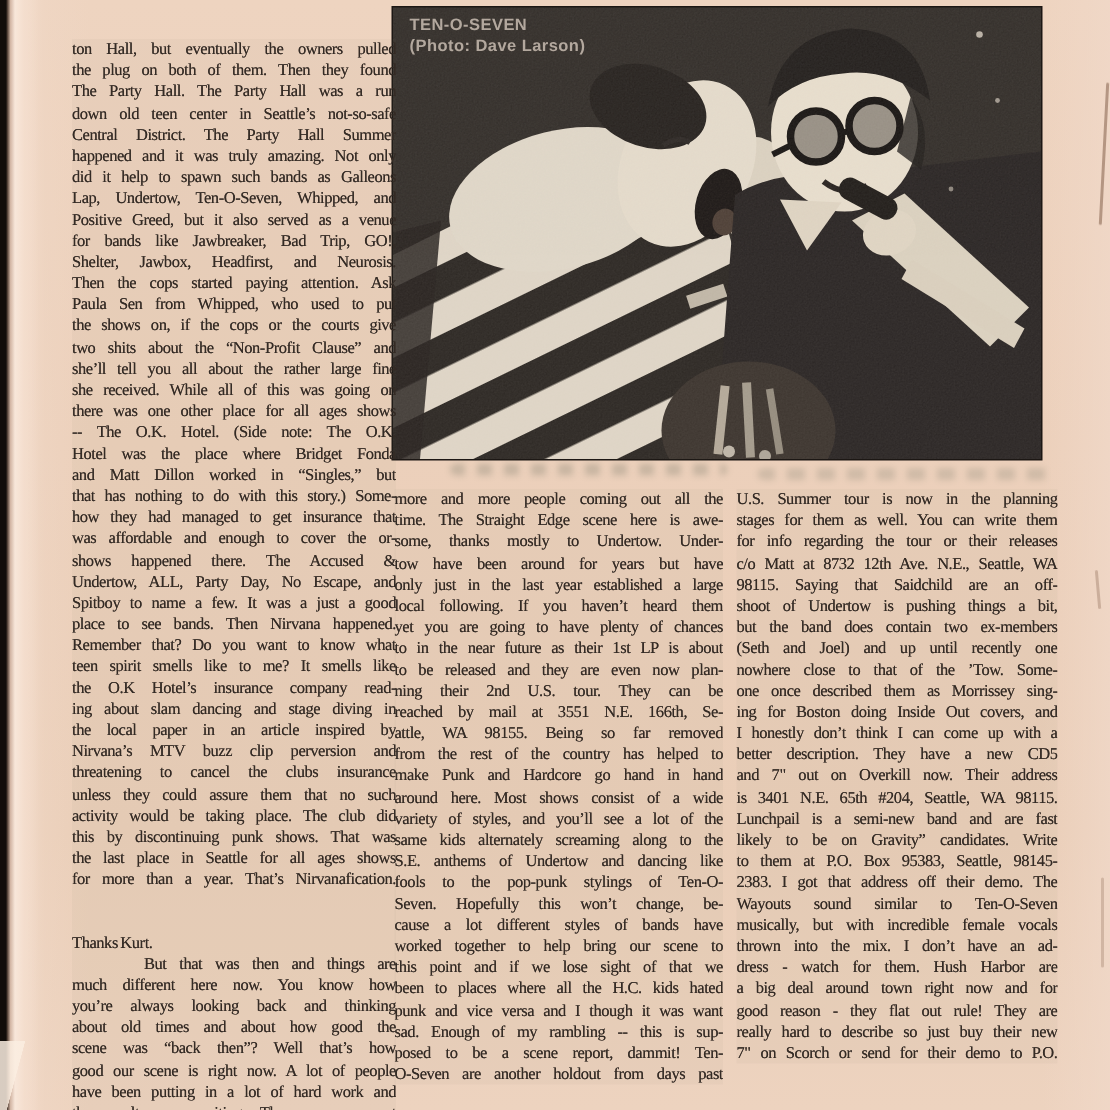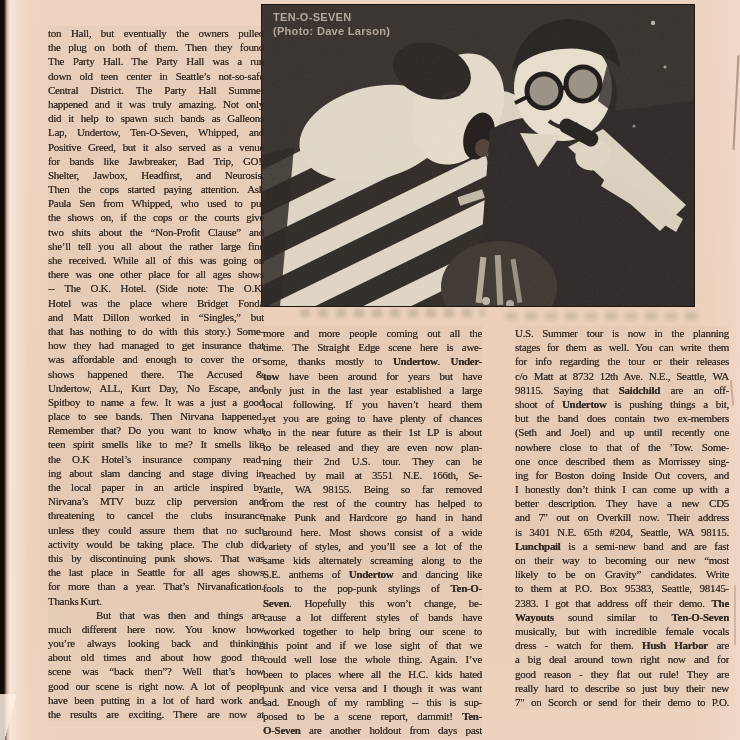--- a/index.html
+++ b/index.html
@@ -26,25 +26,25 @@
   .crease{position:absolute;background:rgba(122,86,64,.5);border-radius:2px;filter:blur(.4px);}
   .col{
     position:absolute;color:#342b25;font-size:11px;line-height:14.2px;
     text-shadow:0 0 .4px rgba(52,43,37,.8);
     background:rgba(120,108,100,.045);
   }
   .tl{
     height:14.2px;overflow:hidden;text-align:justify;text-align-last:justify;
     letter-spacing:-.3px;word-spacing:-.8px;hyphens:none;
   }
-  .tl.nj{text-align-last:left;}
-  .tl b{font-weight:700;}
+  .tl.nj{text-align-last:left;margin-top:28px;}
+  .tl b{font-weight:400;}
   #col-left{left:48px;top:26px;width:216px;}
   #col-mid{left:263px;top:326px;width:219px;}
-  #col-right{left:491px;top:326px;width:214px;margin-left:24px;}
+  #col-right{left:491px;top:326px;width:214px;}
   #photo{
     position:absolute;left:262px;top:5px;width:432px;height:301px;
     background:#2f2a26;box-shadow:0 0 0 1px #1c1714;
   }
   #photo svg{display:block;}
   .caption{
     position:absolute;left:11px;top:6px;
     font-family:"Liberation Sans","DejaVu Sans",sans-serif;font-weight:700;
     font-size:11px;line-height:13.5px;color:#b3a89e;letter-spacing:.3px;
   }
@@ -152,21 +152,21 @@
     <div class="tl">she’ll tell you all about the rather large fine</div>
     <div class="tl">she received.  While all of this was going on</div>
     <div class="tl">there was one other place for all ages shows</div>
     <div class="tl">-- The O.K. Hotel.  (Side note: The O.K.</div>
     <div class="tl">Hotel was the place where Bridget Fonda</div>
     <div class="tl">and Matt Dillon worked in “Singles,” but</div>
     <div class="tl">that has nothing to do with this story.)  Some-</div>
     <div class="tl">how they had managed to get insurance that</div>
     <div class="tl">was affordable and enough to cover the or-</div>
     <div class="tl">shows happened there.   The Accused &amp;</div>
-    <div class="tl">Undertow, ALL, Kurt Day, No Escape, and</div>
+    <div class="tl">Undertow, ALL, Party Day, No Escape, and</div>
     <div class="tl">Spitboy to name a few.  It was a just a good</div>
     <div class="tl">place to see bands.  Then Nirvana happened.</div>
     <div class="tl">Remember that? Do you want to know what</div>
     <div class="tl">teen spirit smells like to me?  It smells like</div>
     <div class="tl">the O.K Hotel’s insurance company read-</div>
     <div class="tl">ing about slam dancing and stage diving in</div>
     <div class="tl">the local paper in an article inspired by</div>
     <div class="tl">Nirvana’s MTV buzz clip perversion and</div>
     <div class="tl">threatening to cancel the clubs insurance</div>
     <div class="tl">unless they could assure them that no such</div>
@@ -201,21 +201,20 @@
     <div class="tl">make Punk and Hardcore go hand in hand</div>
     <div class="tl">around here.  Most shows consist of a wide</div>
     <div class="tl">variety of styles, and you’ll see a lot of the</div>
     <div class="tl">same kids alternately screaming along to the</div>
     <div class="tl">S.E. anthems of <b>Undertow</b> and dancing like</div>
     <div class="tl">fools to the pop-punk stylings of <b>Ten-O-</b></div>
     <div class="tl"><b>Seven</b>.  Hopefully this won’t change, be-</div>
     <div class="tl">cause a lot different styles of bands have</div>
     <div class="tl">worked together to help bring our scene to</div>
     <div class="tl">this point and if we lose sight of that we</div>
-    <div class="tl">could well lose the whole thing.  Again. I’ve</div>
     <div class="tl">been to places where all the H.C. kids hated</div>
     <div class="tl">punk and vice versa and I though it was want</div>
     <div class="tl">sad.  Enough of my rambling -- this is sup-</div>
     <div class="tl">posed to be a scene report, dammit!  <b>Ten-</b></div>
     <div class="tl"><b>O-Seven</b> are another holdout from days past</div>
   </div>
 <div id="col-right" class="col">
     <div class="tl">U.S. Summer tour is now in the planning</div>
     <div class="tl">stages for them as well.  You can write them</div>
     <div class="tl">for info regarding the tour or their releases</div>
@@ -225,26 +224,26 @@
     <div class="tl">but the band does contain two ex-members</div>
     <div class="tl">(Seth and Joel) and up until recently one</div>
     <div class="tl">nowhere close to that of the ’Tow.  Some-</div>
     <div class="tl">one once described them as Morrissey sing-</div>
     <div class="tl">ing for Boston doing Inside Out covers, and</div>
     <div class="tl">I honestly don’t think I can come up with a</div>
     <div class="tl">better description.  They have a new CD5</div>
     <div class="tl">and 7" out on Overkill now.  Their address</div>
     <div class="tl">is 3401 N.E. 65th #204,  Seattle, WA  98115.</div>
     <div class="tl"><b>Lunchpail</b> is a semi-new band and are fast</div>
-    <div class="tl">on their way to becoming our new “most</div>
     <div class="tl">likely to be on Gravity” candidates.  Write</div>
     <div class="tl">to them at P.O. Box 95383,  Seattle,  98145-</div>
     <div class="tl">2383.  I got that address off their demo.  <b>The</b></div>
     <div class="tl"><b>Wayouts</b> sound similar to <b>Ten-O-Seven</b></div>
     <div class="tl">musically, but with incredible female vocals</div>
+    <div class="tl">thrown into the mix.  I don’t have an ad-</div>
     <div class="tl">dress - watch for them.   <b>Hush Harbor</b> are</div>
     <div class="tl">a big deal around town right now and for</div>
     <div class="tl">good reason - they flat out rule!  They are</div>
     <div class="tl">really hard to describe so just buy their new</div>
     <div class="tl">7" on Scorch or send for their demo to P.O.</div>
   </div>
 
 <div class="crease" style="left:735px;top:55px;width:2px;height:95px;transform:rotate(3deg);"></div>
 <div class="crease" style="left:731px;top:380px;width:2px;height:26px;transform:rotate(-5deg);opacity:.6;"></div>
 <div class="crease" style="left:734px;top:585px;width:2px;height:60px;opacity:.5;"></div>

